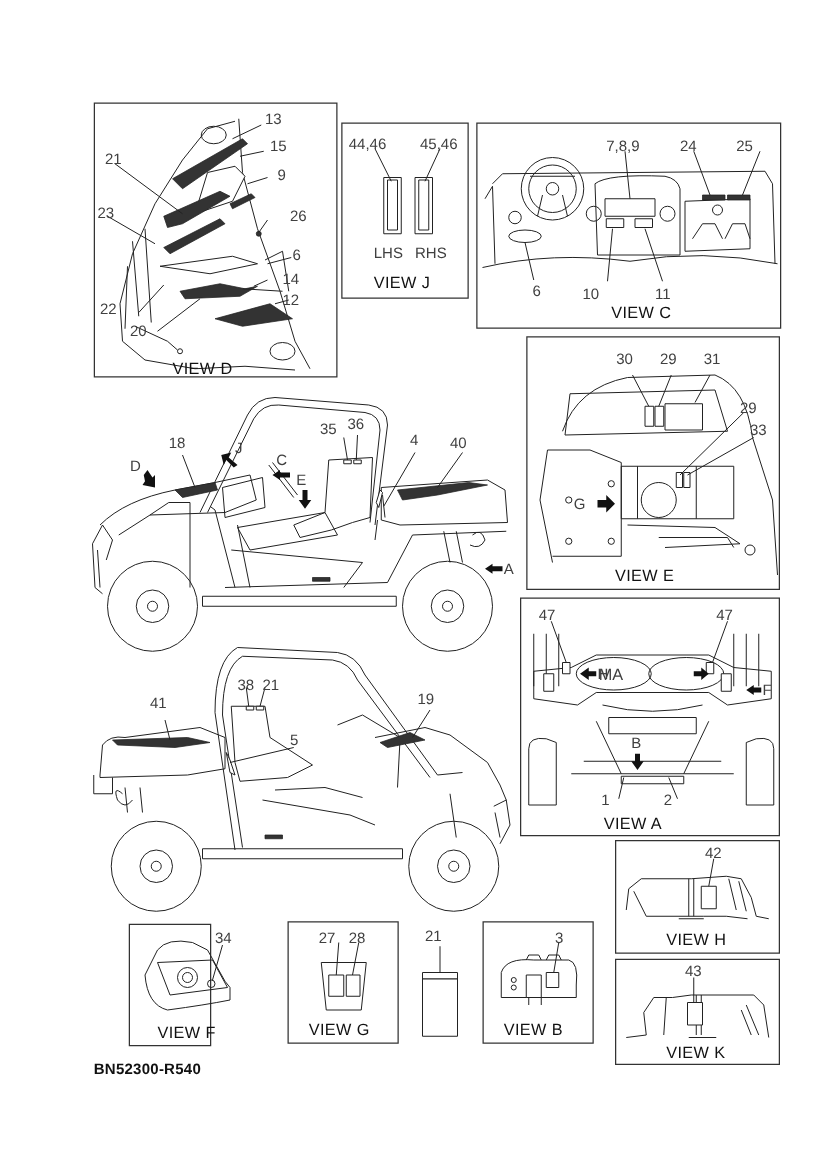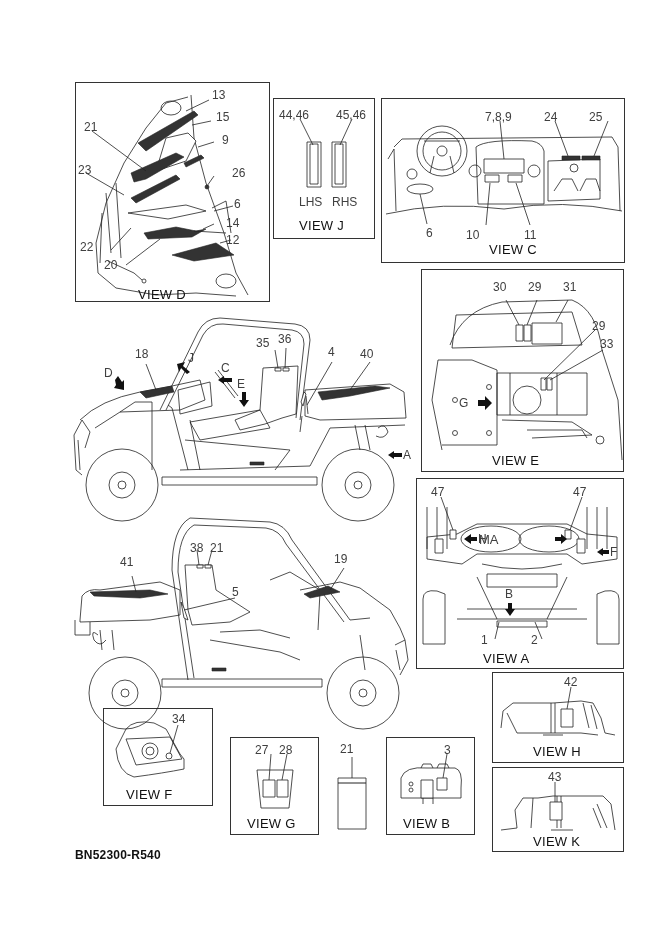--- a/index.html
+++ b/index.html
@@ -181,21 +181,21 @@
   <svg class="draw" width="132" height="85">
     <path class="ln" d="M8 62 L24 60 L22 42 L30 30 L45 30 L60 28 L110 28 L118 36 L122 62"></path>
     <path class="ln" d="M40 30 L38 60 M64 28 L64 60 M68 28 L68 60 M58 62 L80 62 M100 40 L108 60 M104 36 L114 60"></path>
     <rect class="fill-w" x="57" y="34" width="12" height="18"></rect>
     <path class="ln" d="M62 14 L62 34"></path>
   </svg>
   <span class="lbl" style="left:55px;top:3px">43</span>
   <span class="title" style="left:40px;top:67px">VIEW K</span>
 </div>
 
-<div class="box" style="left:103px;top:708px;width:110px;height:98px;text-align:center;">
+<div class="box" style="left:103px;top:739px;width:66px;height:98px;text-align:center;">
   <svg class="draw" width="90" height="98">
     <path class="ln" d="M22 20 Q30 10 50 14 L62 20 L76 45 L80 50 L80 60 Q60 64 30 68 Q14 64 12 40 Z"></path>
     <path class="ln" d="M22 30 L66 28 L78 50 L32 56 Z"></path>
     <circle class="ln" cx="46" cy="42" r="8"></circle>
     <circle class="ln" cx="46" cy="42" r="4"></circle>
     <circle class="ln" cx="65" cy="47" r="3"></circle>
     <path class="ln" d="M74 16 L66 44"></path>
   </svg>
   <span class="lbl" style="left:68px;top:4px">34</span>
   <span class="title" style="left:22px;top:79px">VIEW F</span>

